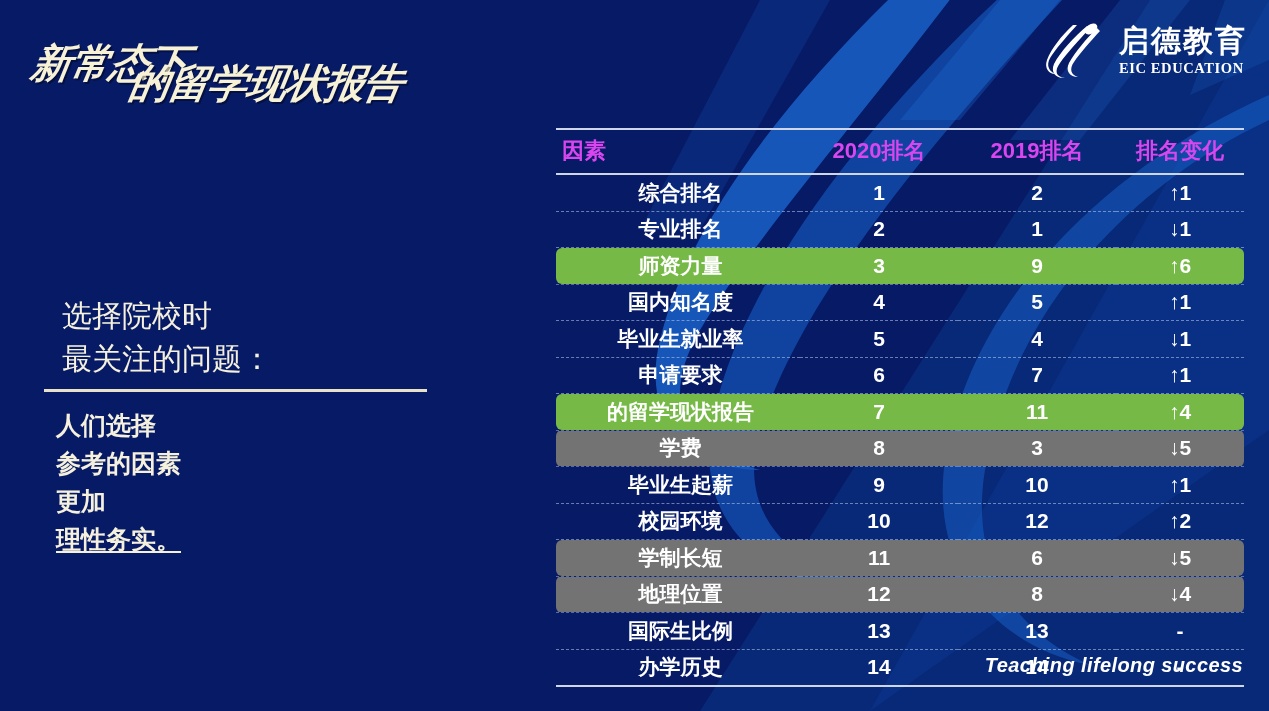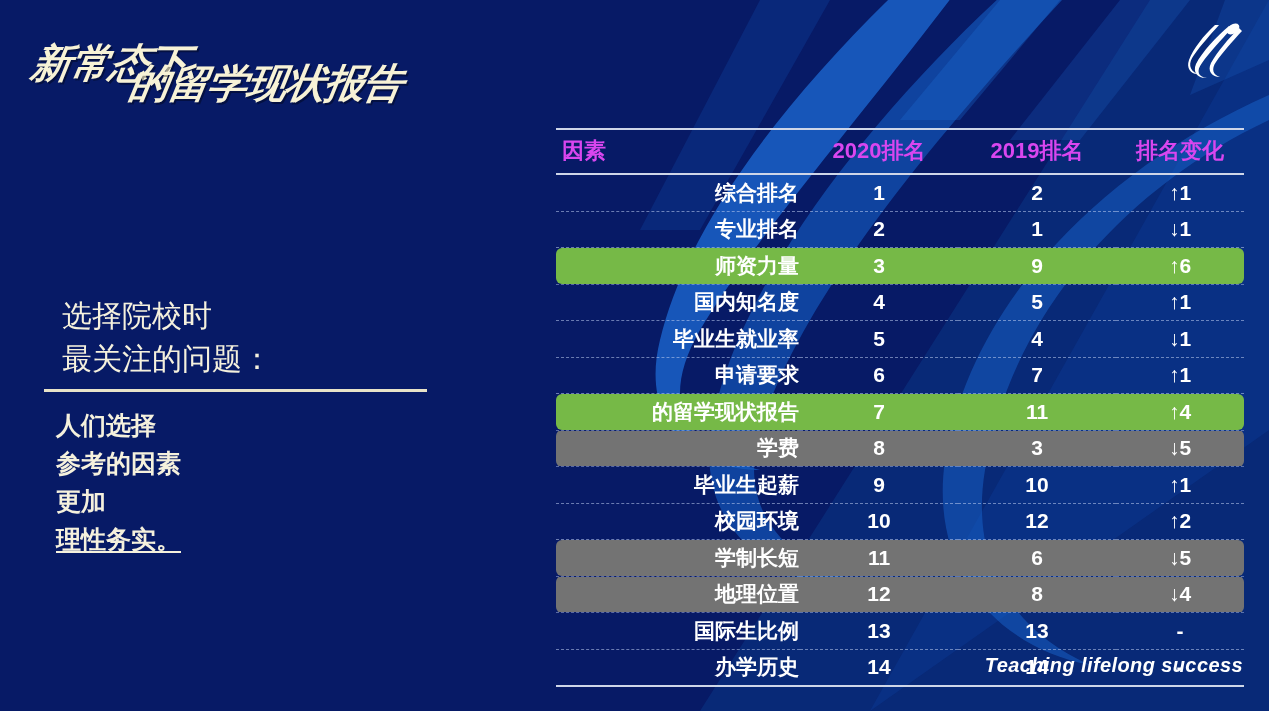--- a/index.html
+++ b/index.html
@@ -96,21 +96,21 @@
   .tbl thead th.left{text-align:left;padding-left:6px;}
 
   .tbl tbody td{
     height:33.5px;
     font-size:21px;font-weight:bold;color:#ffffff;
     text-align:center;vertical-align:middle;
     border-bottom:1px dashed rgba(190,205,240,.55);
     position:relative;
     white-space:nowrap;
   }
-  .tbl tbody td.left{text-align:right;padding-left:6px;}
+  .tbl tbody td.left{text-align:center;padding-left:6px;}
   .tbl tbody tr:last-child td{
     border-bottom:none;
   }
   .tbl-bottom-rule{
     width:688px;height:2px;background:#ced6e8;margin-top:0;
   }
 
   
   tr.hl-green td{
     background:#76b947;
@@ -168,20 +168,24 @@
   <div class="logo">
     <svg class="logo-mark" viewBox="0 0 62 58">
       <path d="M34 3 C 26 12, 16 23, 9 33 C 3 41, 4 48, 12 52 C 6 52, 1 46, 4 38
                C 8 27, 19 13, 30 3 Z" fill="#ffffff"></path>
       <path d="M47 6 C 36 18, 24 31, 17 41 C 11 49, 13 55, 22 56 C 14 57, 7 51, 11 42
                C 17 30, 32 14, 44 4 Z" fill="#ffffff"></path>
       <path d="M57 9 C 47 20, 37 31, 31 40 C 26 47, 28 53, 35 55 C 27 55, 22 49, 26 41
                C 32 30, 44 16, 54 6 Z" fill="#ffffff"></path>
       <ellipse cx="48" cy="7" rx="7" ry="4.5" fill="#ffffff" transform="rotate(-35 48 7)"></ellipse>
     </svg>
+    <div class="logo-words">
+      <div class="logo-cn">启德教育</div>
+      <div class="logo-en">EIC EDUCATION</div>
+    </div>
   </div>
 
   <div class="left-panel">
     <div class="lp-head">选择院校时</div>
     <div class="lp-head">最关注的问题：</div>
     <div class="lp-rule"></div>
     <div class="lp-body" id="lp-body">
         <div class="lp-line">人们选择</div>
         <div class="lp-line">参考的因素</div>
         <div class="lp-line">更加</div>

